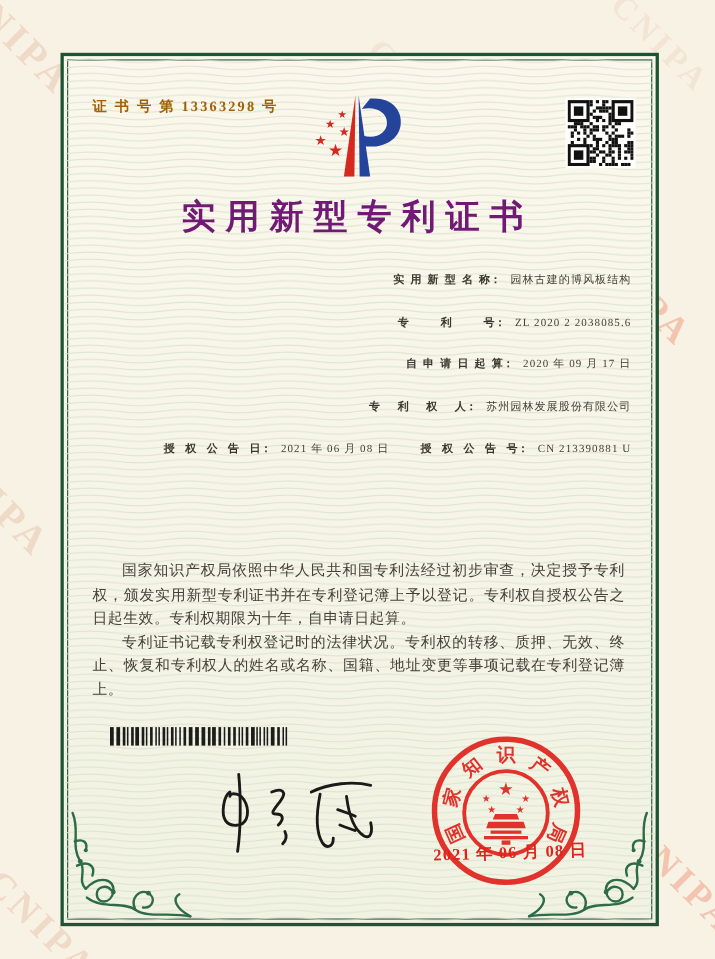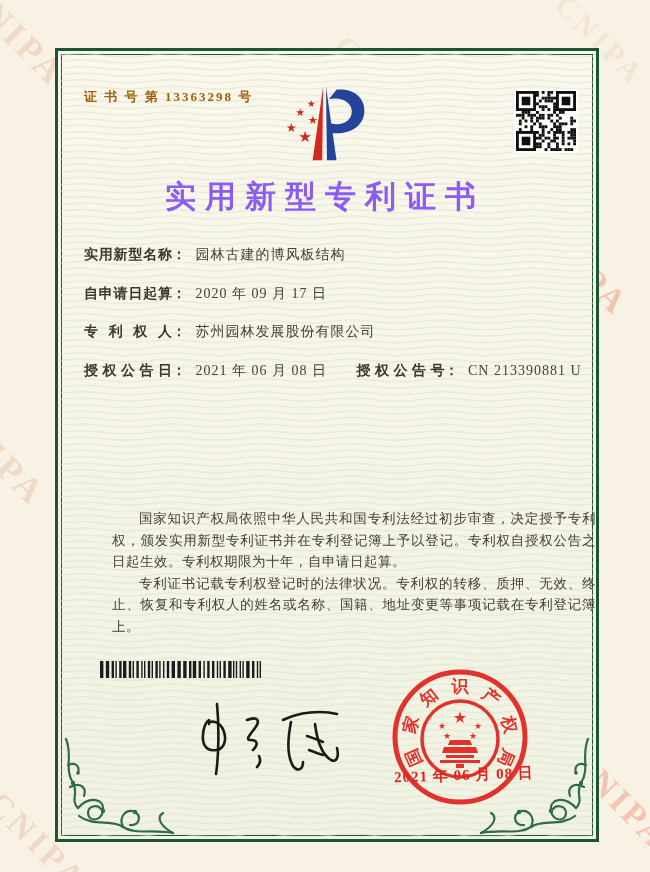--- a/index.html
+++ b/index.html
@@ -33,40 +33,40 @@
   
   .cert-no{
     position:absolute; left:84px; top:88px; z-index:3;
     font-size:13px; letter-spacing:2px; color:#a16207; font-weight:bold;
   }
   .logo{position:absolute; left:278px; top:82px; z-index:3;}
   .qr{position:absolute; left:514px; top:89px; z-index:3; background:#fdfdfb; padding:2px;}
   .title{
     position:absolute; left:0; right:0; top:176px; z-index:3;
     text-align:center; font-size:31px; font-weight:bold; letter-spacing:9px;
-    color:#8b5cf6;
+    color:#701a75;
   }
   
   .fields{
     position:absolute; left:84px; top:247px; width:490px; z-index:3;
-    display:flex; flex-direction:column; gap:22px; font-size:14px;
+    display:flex; flex-direction:column; gap:22px; font-size:10px;align-items:flex-end;
   }
   .frow{white-space:nowrap; line-height:16.5px;}
   .flabel{
     display:inline-block; width:88px; text-align:justify; text-align-last:justify;
     font-weight:bold; color:#3b362f; vertical-align:top;
   }
   .colon{font-weight:bold; color:#3b362f;}
   .fvalue{color:#45403a; margin-left:6px; letter-spacing:1px;}
   .pair2{margin-left:26px;}
   
   .body-text{
     position:absolute; left:84px; top:508px; width:484px; z-index:3;
     font-size:13.5px; line-height:21.5px; text-align:justify;
-    color:#45403a; letter-spacing:0.5px;margin-left:28px;
+    color:#45403a; letter-spacing:0.5px;
   }
   .body-text p{margin:0; text-indent:2em;}
   
   .barcode{position:absolute; left:100px; top:661px; z-index:3;}
   .signer{position:absolute; left:92px; top:712px; z-index:3; font-size:14.5px; font-weight:bold; color:#2c2924;}
   .signer div{letter-spacing:3px; line-height:26px;}
   .signature{position:absolute; left:195px; top:698px; z-index:4;}
   .seal{position:absolute; left:390px; top:667px; z-index:3; opacity:0.92;}
   .seal-date{
     position:absolute; left:394px; top:766px; width:136px; z-index:4;
@@ -297,20 +297,24 @@
     </svg>
 
   <div class="title">实用新型专利证书</div>
 
   <div class="fields">
     <div class="frow">
       <span class="flabel">实用新型名称</span><span class="colon">：</span>
       <span class="fvalue">园林古建的博风板结构</span>
     </div>
     <div class="frow">
+      <span class="flabel">专利号</span><span class="colon">：</span>
+      <span class="fvalue">ZL 2020 2 2038085.6</span>
+    </div>
+    <div class="frow">
       <span class="flabel">自申请日起算</span><span class="colon">：</span>
       <span class="fvalue">2020 年 09 月 17 日</span>
     </div>
     <div class="frow">
       <span class="flabel">专利权人</span><span class="colon">：</span>
       <span class="fvalue">苏州园林发展股份有限公司</span>
     </div>
     <div class="frow">
       <span class="flabel">授权公告日</span><span class="colon">：</span>
       <span class="fvalue">2021 年 06 月 08 日</span>

